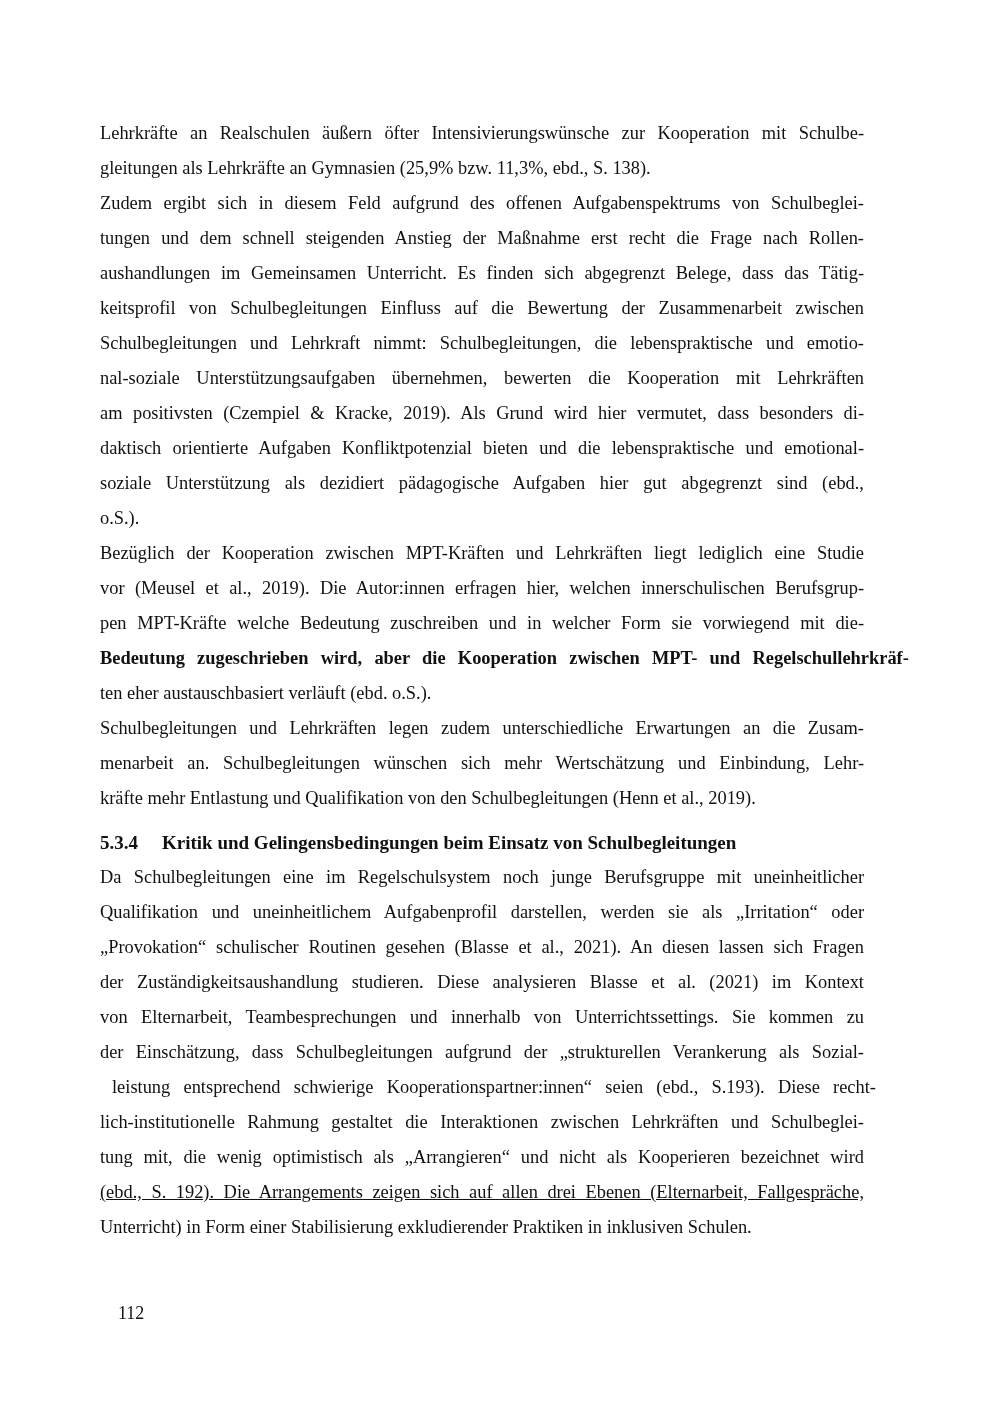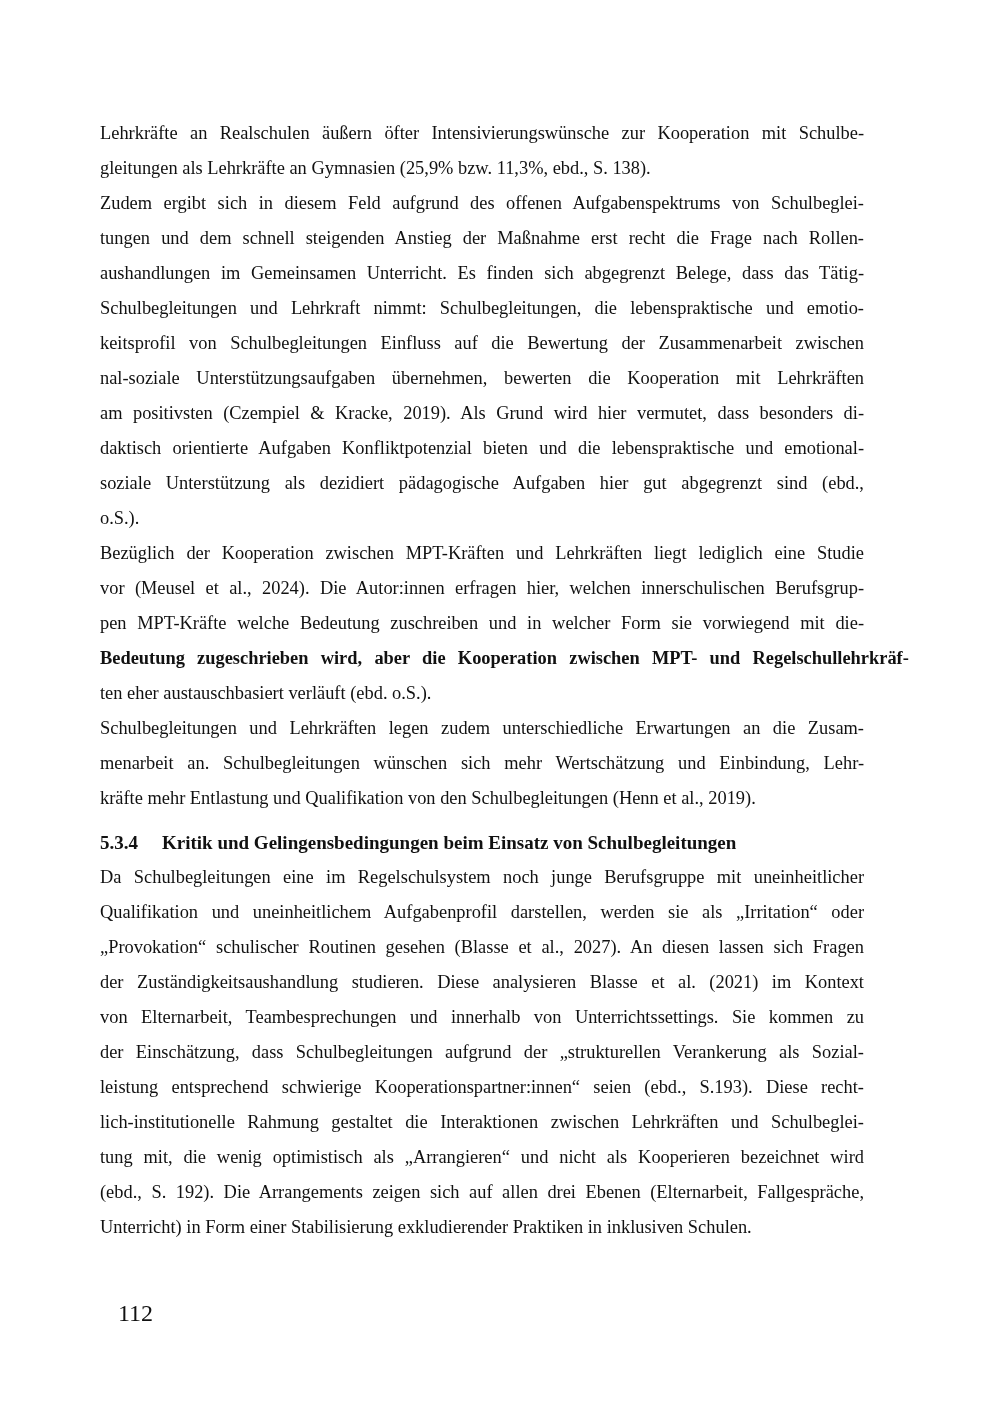--- a/index.html
+++ b/index.html
@@ -44,74 +44,74 @@
       white-space: nowrap;
     }
     .heading .num {
       display: inline-block;
       width: 62px;
     }
     .page-number {
       position: absolute;
       left: 118px;
       top: 1302px;
-      font-size: 24px;
+      font-size: 18px;
       line-height: 22px;
     }
   </style>
 </head>
 <body>
 
 <div class="page">
 
   <div>
     <span class="line" style="white-space: nowrap; display: block; width: 764px; word-spacing: 7.78px; text-align: left; text-align-last: left;">Lehrkräfte an Realschulen äußern öfter Intensivierungswünsche zur Kooperation mit Schulbe-</span>
     <span class="line last" style="white-space: nowrap; display: block; width: 764px; text-align: left; text-align-last: left;">gleitungen als Lehrkräfte an Gymnasien (25,9% bzw. 11,3%, ebd., S. 138).</span>
   </div>
 
   <div>
     <span class="line" style="white-space: nowrap; display: block; width: 764px; word-spacing: 6.88px; text-align: left; text-align-last: left;">Zudem ergibt sich in diesem Feld aufgrund des offenen Aufgabenspektrums von Schulbeglei-</span>
     <span class="line" style="white-space: nowrap; display: block; width: 764px; word-spacing: 6.48px; text-align: left; text-align-last: left;">tungen und dem schnell steigenden Anstieg der Maßnahme erst recht die Frage nach Rollen-</span>
     <span class="line" style="white-space: nowrap; display: block; width: 764px; word-spacing: 6.02px; text-align: left; text-align-last: left;">aushandlungen im Gemeinsamen Unterricht. Es finden sich abgegrenzt Belege, dass das Tätig-</span>
+    <span class="line" style="white-space: nowrap; display: block; width: 764px; word-spacing: 8.9px; text-align: left; text-align-last: left;">keitsprofil von Schulbegleitungen Einfluss auf die Bewertung der Zusammenarbeit zwischen</span>
     <span class="line" style="white-space: nowrap; display: block; width: 764px; word-spacing: 8.61px; text-align: left; text-align-last: left;">Schulbegleitungen und Lehrkraft nimmt: Schulbegleitungen, die lebenspraktische und emotio-</span>
-    <span class="line" style="white-space: nowrap; display: block; width: 764px; word-spacing: 8.9px; text-align: left; text-align-last: left;">keitsprofil von Schulbegleitungen Einfluss auf die Bewertung der Zusammenarbeit zwischen</span>
     <span class="line" style="white-space: nowrap; display: block; width: 764px; word-spacing: 12.12px; text-align: left; text-align-last: left;">nal-soziale Unterstützungsaufgaben übernehmen, bewerten die Kooperation mit Lehrkräften</span>
     <span class="line" style="white-space: nowrap; display: block; width: 764px; word-spacing: 5.89px; text-align: left; text-align-last: left;">am positivsten (Czempiel &amp; Kracke, 2019). Als Grund wird hier vermutet, dass besonders di-</span>
     <span class="line" style="white-space: nowrap; display: block; width: 764px; word-spacing: 6.64px; text-align: left; text-align-last: left;">daktisch orientierte Aufgaben Konfliktpotenzial bieten und die lebenspraktische und emotional-</span>
     <span class="line" style="white-space: nowrap; display: block; width: 764px; word-spacing: 10.11px; text-align: left; text-align-last: left;">soziale Unterstützung als dezidiert pädagogische Aufgaben hier gut abgegrenzt sind (ebd.,</span>
     <span class="line last" style="white-space: nowrap; display: block; width: 764px; text-align: left; text-align-last: left;">o.S.).</span>
   </div>
 
   <div>
     <span class="line" style="white-space: nowrap; display: block; width: 764px; word-spacing: 7.22px; text-align: left; text-align-last: left;">Bezüglich der Kooperation zwischen MPT-Kräften und Lehrkräften liegt lediglich eine Studie</span>
-    <span class="line" style="white-space: nowrap; display: block; width: 764px; word-spacing: 5.78px; text-align: left; text-align-last: left;">vor (Meusel et al., 2024). Die Autor:innen erfragen hier, welchen innerschulischen Berufsgrup-</span>
+    <span class="line" style="white-space: nowrap; display: block; width: 764px; word-spacing: 5.78px; text-align: left; text-align-last: left;">vor (Meusel et al., 2019). Die Autor:innen erfragen hier, welchen innerschulischen Berufsgrup-</span>
     <span class="line" style="white-space: nowrap; display: block; width: 764px; word-spacing: 6.1px; text-align: left; text-align-last: left;">pen MPT-Kräfte welche Bedeutung zuschreiben und in welcher Form sie vorwiegend mit die-</span>
     <span class="line" style="white-space: nowrap; display: block; width: 764px; word-spacing: 7.68px; text-align: left; text-align-last: left; font-weight: bold;">Bedeutung zugeschrieben wird, aber die Kooperation zwischen MPT- und Regelschullehrkräf-</span>
     <span class="line last" style="white-space: nowrap; display: block; width: 764px; text-align: left; text-align-last: left;">ten eher austauschbasiert verläuft (ebd. o.S.).</span>
   </div>
 
   <div>
     <span class="line" style="white-space: nowrap; display: block; width: 764px; word-spacing: 7.89px; text-align: left; text-align-last: left;">Schulbegleitungen und Lehrkräften legen zudem unterschiedliche Erwartungen an die Zusam-</span>
     <span class="line" style="white-space: nowrap; display: block; width: 764px; word-spacing: 9.15px; text-align: left; text-align-last: left;">menarbeit an. Schulbegleitungen wünschen sich mehr Wertschätzung und Einbindung, Lehr-</span>
     <span class="line last" style="white-space: nowrap; display: block; width: 764px; text-align: left; text-align-last: left;">kräfte mehr Entlastung und Qualifikation von den Schulbegleitungen (Henn et al., 2019).</span>
   </div>
 
   <div class="heading">
     <span class="num">5.3.4</span><span>Kritik und Gelingensbedingungen beim Einsatz von Schulbegleitungen</span>
   </div>
 
   <div>
     <span class="line" style="white-space: nowrap; display: block; width: 764px; word-spacing: 7.77px; text-align: left; text-align-last: left;">Da Schulbegleitungen eine im Regelschulsystem noch junge Berufsgruppe mit uneinheitlicher</span>
     <span class="line" style="white-space: nowrap; display: block; width: 764px; word-spacing: 8.97px; text-align: left; text-align-last: left;">Qualifikation und uneinheitlichem Aufgabenprofil darstellen, werden sie als „Irritation“ oder</span>
-    <span class="line" style="white-space: nowrap; display: block; width: 764px; word-spacing: 5.14px; text-align: left; text-align-last: left;">„Provokation“ schulischer Routinen gesehen (Blasse et al., 2027). An diesen lassen sich Fragen</span>
+    <span class="line" style="white-space: nowrap; display: block; width: 764px; word-spacing: 5.14px; text-align: left; text-align-last: left;">„Provokation“ schulischer Routinen gesehen (Blasse et al., 2021). An diesen lassen sich Fragen</span>
     <span class="line" style="white-space: nowrap; display: block; width: 764px; word-spacing: 8.88px; text-align: left; text-align-last: left;">der Zuständigkeitsaushandlung studieren. Diese analysieren Blasse et al. (2021) im Kontext</span>
     <span class="line" style="white-space: nowrap; display: block; width: 764px; word-spacing: 8.86px; text-align: left; text-align-last: left;">von Elternarbeit, Teambesprechungen und innerhalb von Unterrichtssettings. Sie kommen zu</span>
     <span class="line" style="white-space: nowrap; display: block; width: 764px; word-spacing: 7.75px; text-align: left; text-align-last: left;">der Einschätzung, dass Schulbegleitungen aufgrund der „strukturellen Verankerung als Sozial-</span>
-    <span class="line" style="white-space: nowrap; display: block; width: 764px; word-spacing: 8.68px; text-align: right; text-align-last: left;">leistung entsprechend schwierige Kooperationspartner:innen“ seien (ebd., S.193). Diese recht-</span>
+    <span class="line" style="white-space: nowrap; display: block; width: 764px; word-spacing: 8.68px; text-align: right; text-align-last: left; margin-left: 12px;">leistung entsprechend schwierige Kooperationspartner:innen“ seien (ebd., S.193). Diese recht-</span>
     <span class="line" style="white-space: nowrap; display: block; width: 764px; word-spacing: 7.91px; text-align: center; text-align-last: left;">lich-institutionelle Rahmung gestaltet die Interaktionen zwischen Lehrkräften und Schulbeglei-</span>
     <span class="line" style="white-space: nowrap; display: block; width: 764px; word-spacing: 6.26px; text-align: left; text-align-last: left;">tung mit, die wenig optimistisch als „Arrangieren“ und nicht als Kooperieren bezeichnet wird</span>
-    <span class="line" style="white-space: nowrap; display: block; width: 764px; word-spacing: 4.94px; text-align: center; text-align-last: left;">(ebd., S. 192). Die Arrangements zeigen sich auf allen drei Ebenen (Elternarbeit, Fallgespräche,</span>
+    <span class="line" style="white-space: nowrap; display: block; width: 764px; word-spacing: 4.94px; text-align: center; text-align-last: left; text-decoration: underline;">(ebd., S. 192). Die Arrangements zeigen sich auf allen drei Ebenen (Elternarbeit, Fallgespräche,</span>
     <span class="line last" style="white-space: nowrap; display: block; width: 764px; text-align: left; text-align-last: left;">Unterricht) in Form einer Stabilisierung exkludierender Praktiken in inklusiven Schulen.</span>
   </div>
 
 </div>
 
 <div class="page-number">112</div>
 
 </body></html>

